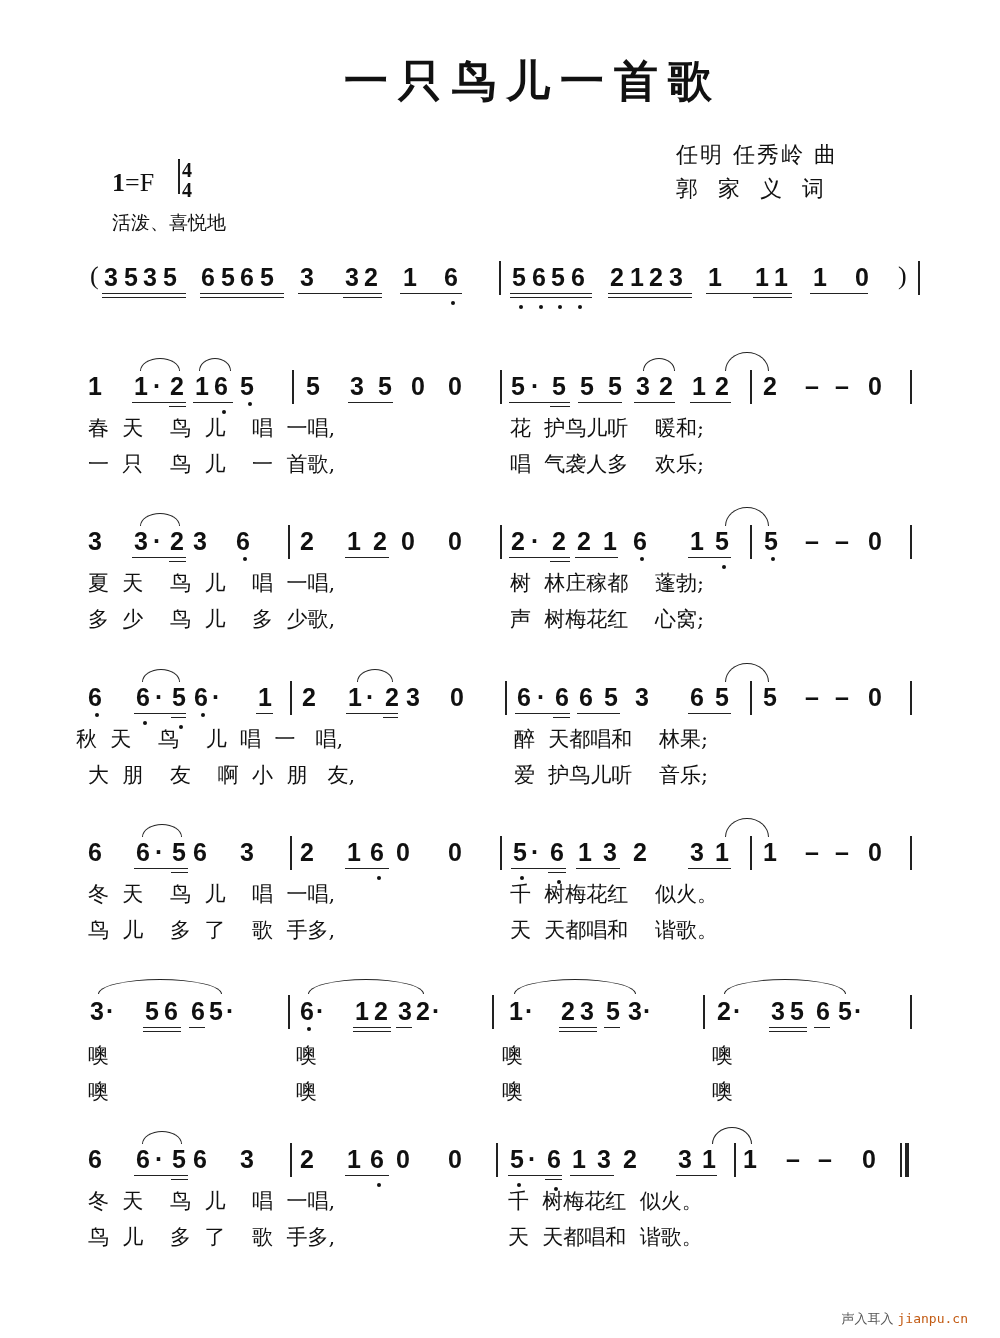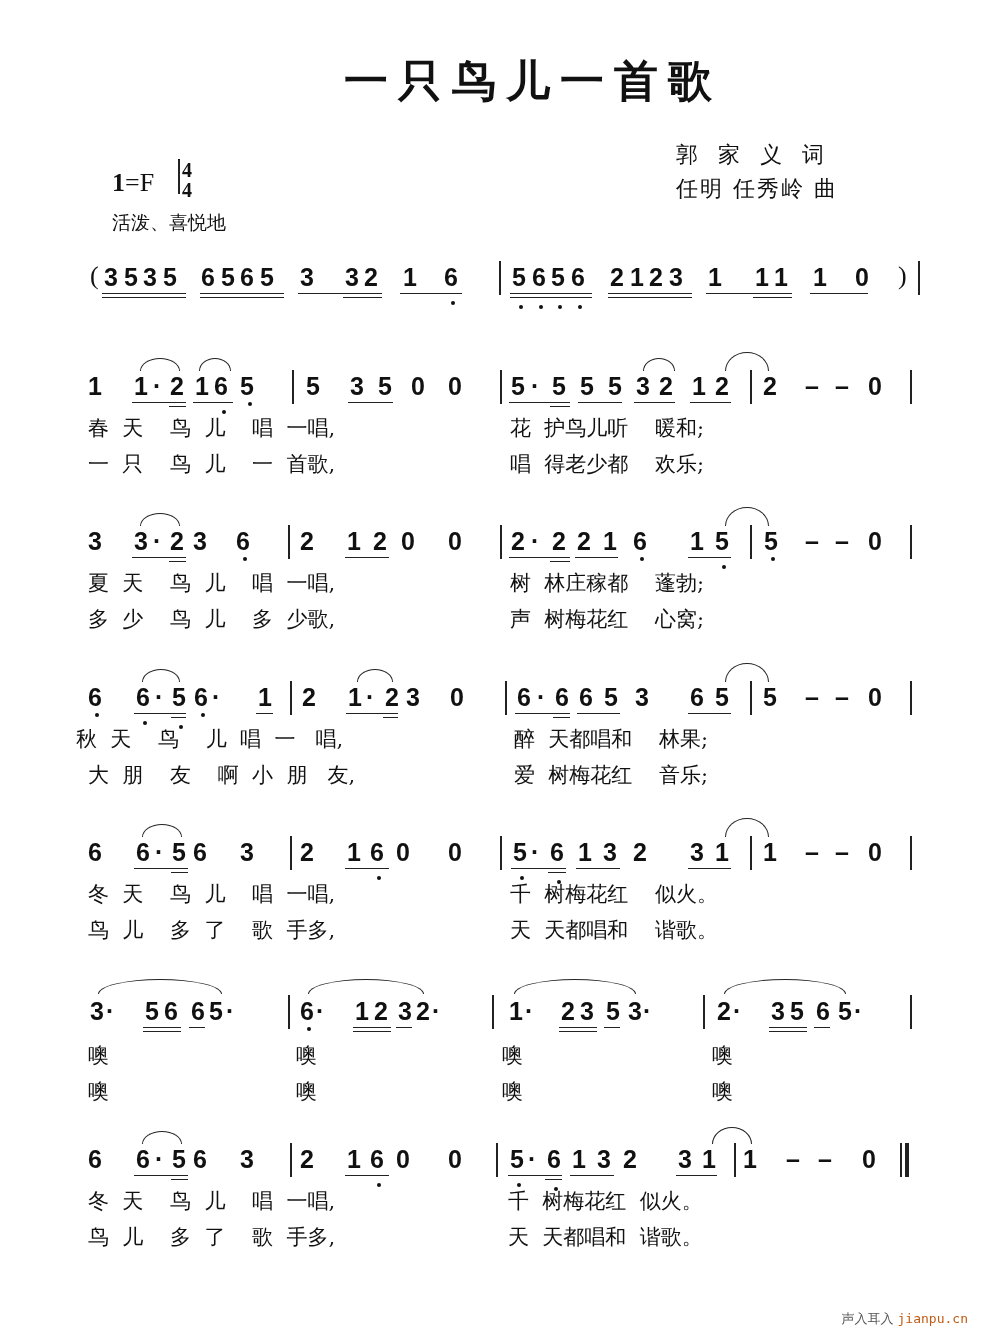--- a/index.html
+++ b/index.html
@@ -37,22 +37,22 @@
   <span>1</span><span class="eq">=</span><span class="eq">F</span>
 </div>
 <div class="timesig">
   <div>4</div>
   <div class="bar"></div>
   <div>4</div>
 </div>
 <div class="tempo">活泼、喜悦地</div>
 
 <div class="credits">
+  <div>任明 任秀岭 曲</div>
   <div>郭  家  义  词</div>
-  <div>任明 任秀岭 曲</div>
 </div>
 
 <div id="score">
     <div class="line" style="top: 263px;">
       <div class="paren" style="left: 90px;">(</div>
       <div class="paren" style="left: 898px;">)</div>
       <div class="tok" style="left: 104px;">3</div>
       <div class="tok" style="left: 124px;">5</div>
       <div class="tok" style="left: 143px;">3</div>
       <div class="tok" style="left: 163px;">5</div>
@@ -141,21 +141,21 @@
       <div class="ul" style="left: 690px; width: 41px; top: 30px;"></div>
       <div class="dot" style="left: 222px; top: 38px;"></div>
       <div class="dot" style="left: 248px; top: 30px;"></div>
       <div class="arc" style="left: 140px; width: 38px; top: -14px; height: 12px;"></div>
       <div class="arc" style="left: 199px; width: 30px; top: -14px; height: 12px;"></div>
       <div class="arc" style="left: 643px; width: 30px; top: -14px; height: 12px;"></div>
       <div class="arc" style="left: 725px; width: 42px; top: -20px; height: 18px;"></div>
       <div class="lyr" style="left: 88px; top: 42px;">春  天    鸟  儿    唱  一唱,</div>
       <div class="lyr" style="left: 88px; top: 78px;">一  只    鸟  儿    一  首歌,</div>
       <div class="lyr" style="left: 510px; top: 42px;">花  护鸟儿听    暖和;</div>
-      <div class="lyr" style="left: 510px; top: 78px;">唱  得老少都    欢乐;</div>
+      <div class="lyr" style="left: 510px; top: 78px;">唱  气袭人多    欢乐;</div>
     </div>
     <div class="line" style="top: 527px;">
       <div class="tok" style="left: 88px;">3</div>
       <div class="tok" style="left: 134px;">3</div>
       <div class="tok" style="left: 153px;">·</div>
       <div class="tok" style="left: 170px;">2</div>
       <div class="tok" style="left: 193px;">3</div>
       <div class="tok" style="left: 236px;">6</div>
       <div class="tok" style="left: 300px;">2</div>
       <div class="tok" style="left: 347px;">1</div>
@@ -238,21 +238,21 @@
       <div class="dot" style="left: 95px; top: 30px;"></div>
       <div class="dot" style="left: 143px; top: 38px;"></div>
       <div class="dot" style="left: 179px; top: 42px;"></div>
       <div class="dot" style="left: 201px; top: 30px;"></div>
       <div class="arc" style="left: 142px; width: 36px; top: -14px; height: 12px;"></div>
       <div class="arc" style="left: 357px; width: 34px; top: -14px; height: 12px;"></div>
       <div class="arc" style="left: 725px; width: 42px; top: -20px; height: 18px;"></div>
       <div class="lyr" style="left: 76px; top: 42px;">秋  天    鸟    儿  唱  一   唱,</div>
       <div class="lyr" style="left: 88px; top: 78px;">大  朋    友    啊  小  朋   友,</div>
       <div class="lyr" style="left: 514px; top: 42px;">醉  天都唱和    林果;</div>
-      <div class="lyr" style="left: 514px; top: 78px;">爱  树梅花红    音乐;</div>
+      <div class="lyr" style="left: 514px; top: 78px;">爱  护鸟儿听    音乐;</div>
     </div>
     <div class="line" style="top: 838px;">
       <div class="tok" style="left: 88px;">6</div>
       <div class="tok" style="left: 136px;">6</div>
       <div class="tok" style="left: 155px;">·</div>
       <div class="tok" style="left: 172px;">5</div>
       <div class="tok" style="left: 193px;">6</div>
       <div class="tok" style="left: 240px;">3</div>
       <div class="tok" style="left: 300px;">2</div>
       <div class="tok" style="left: 347px;">1</div>

